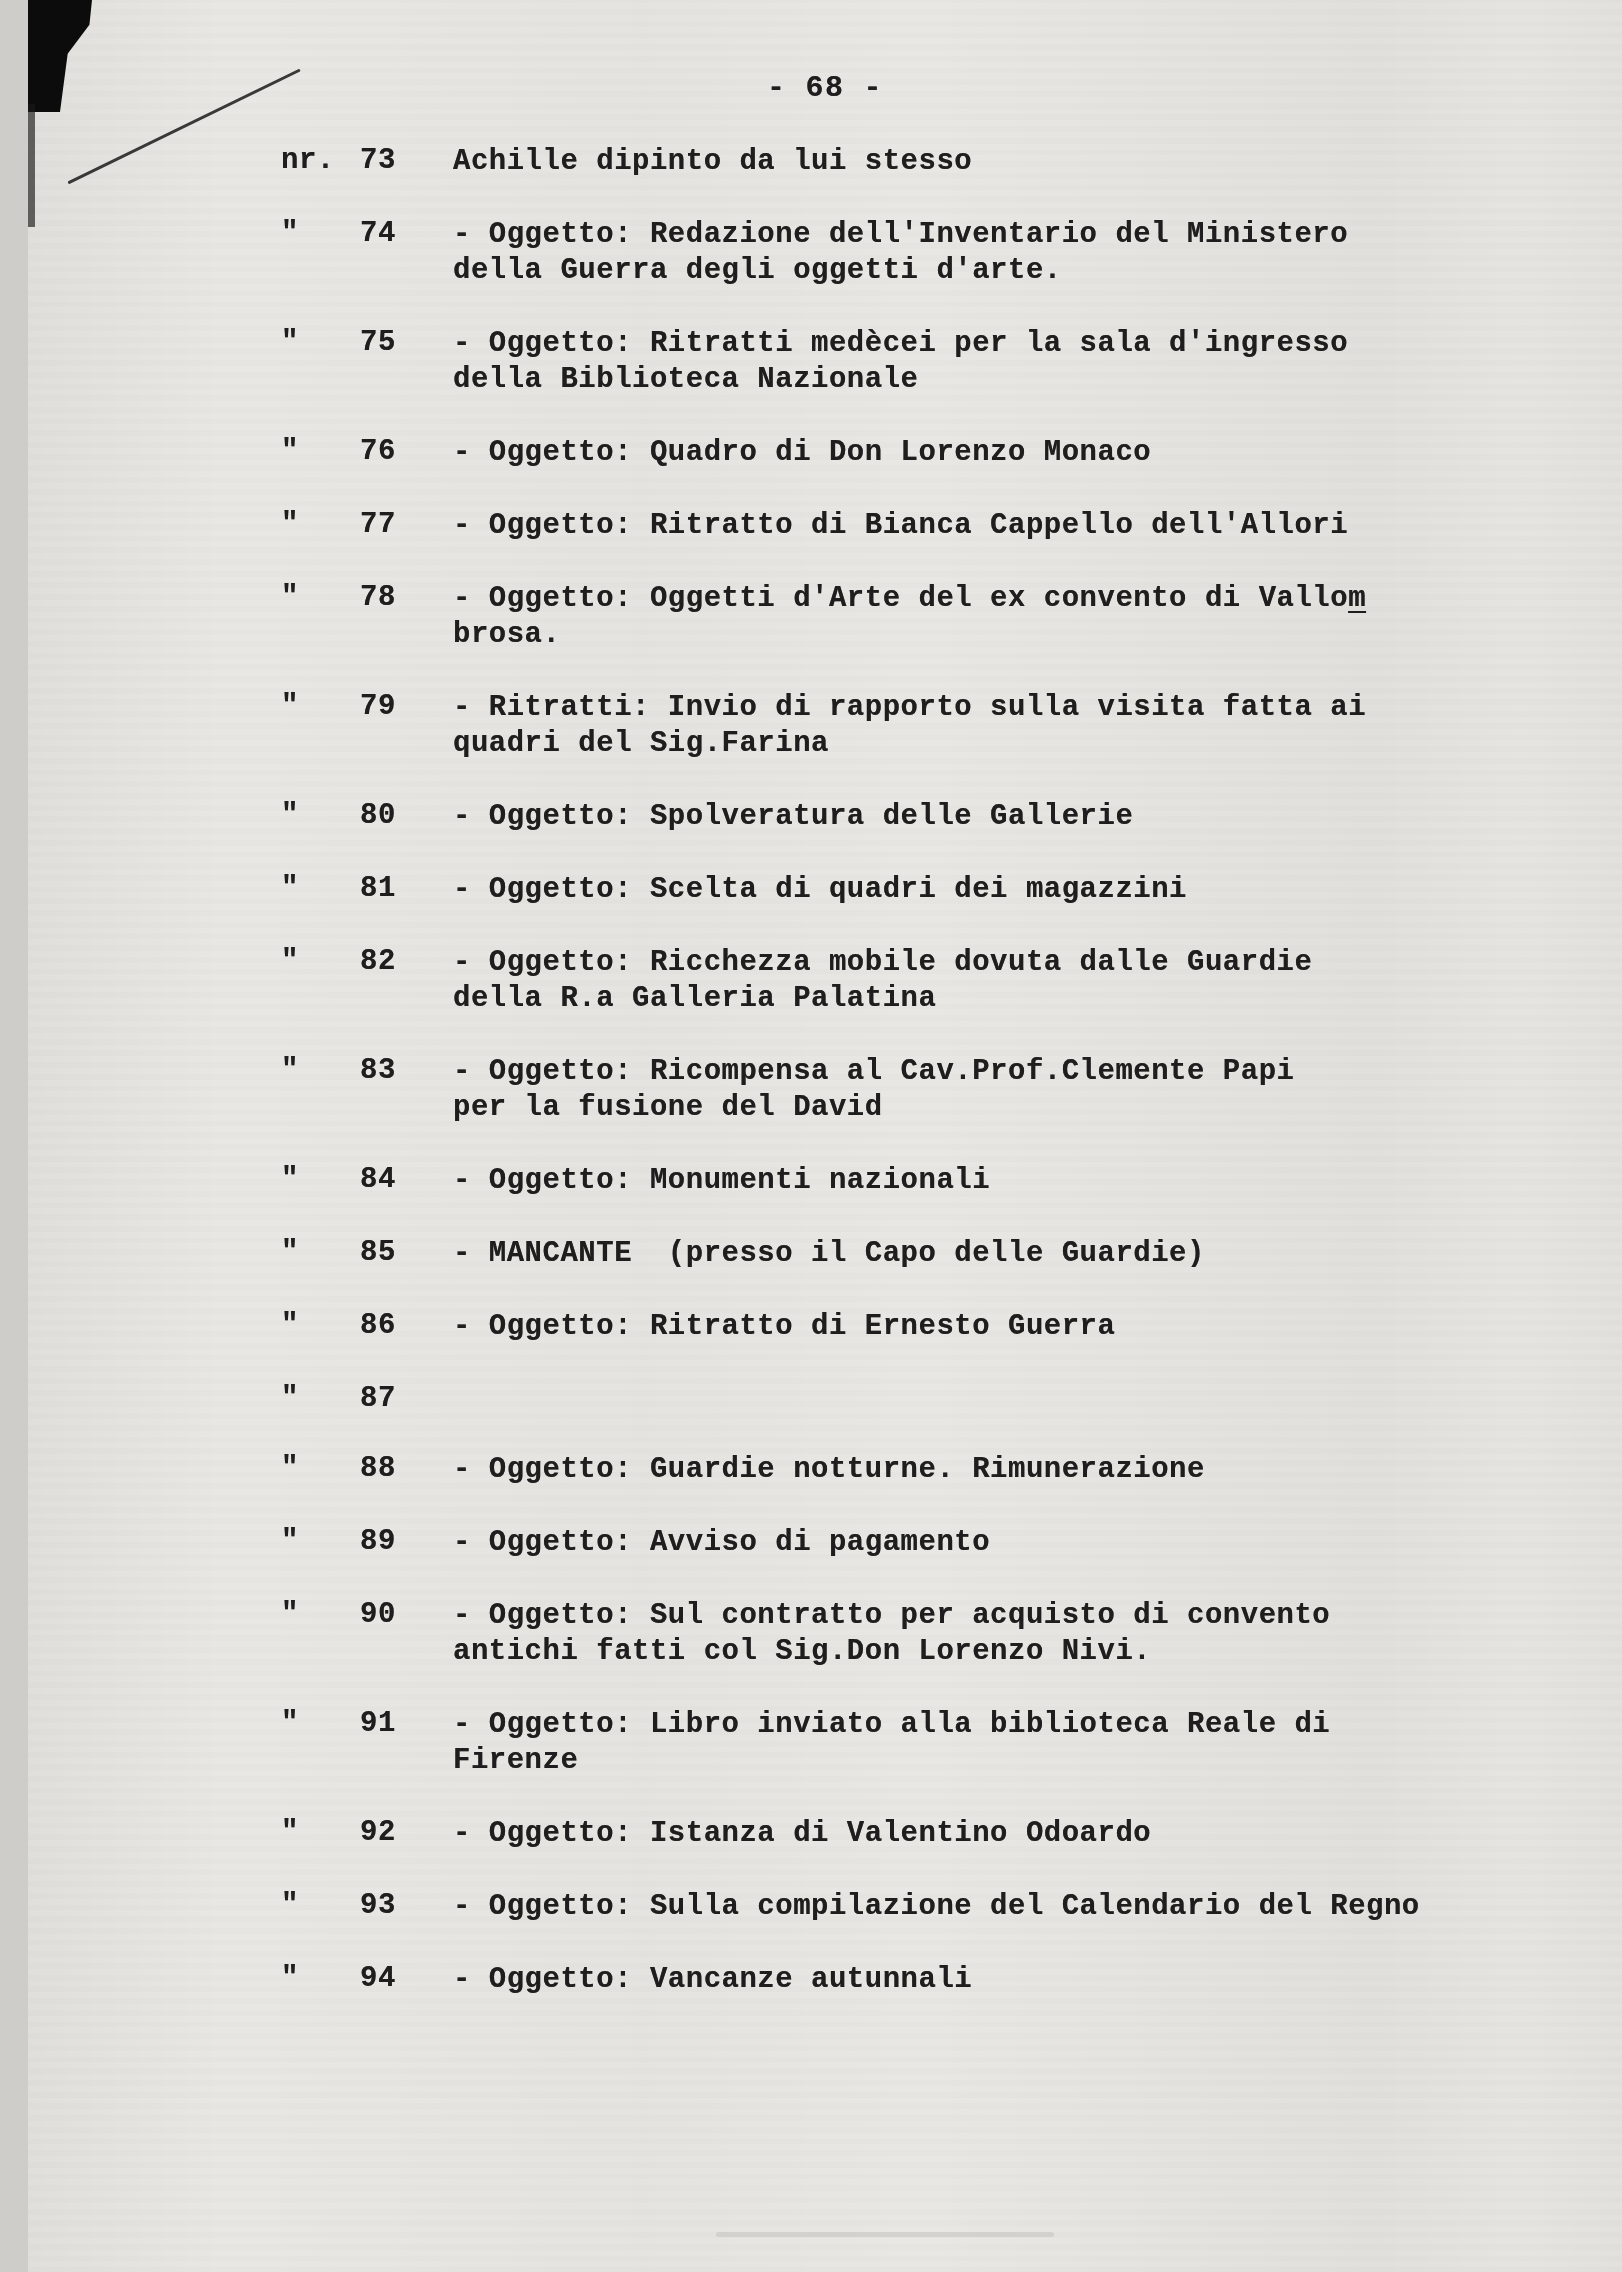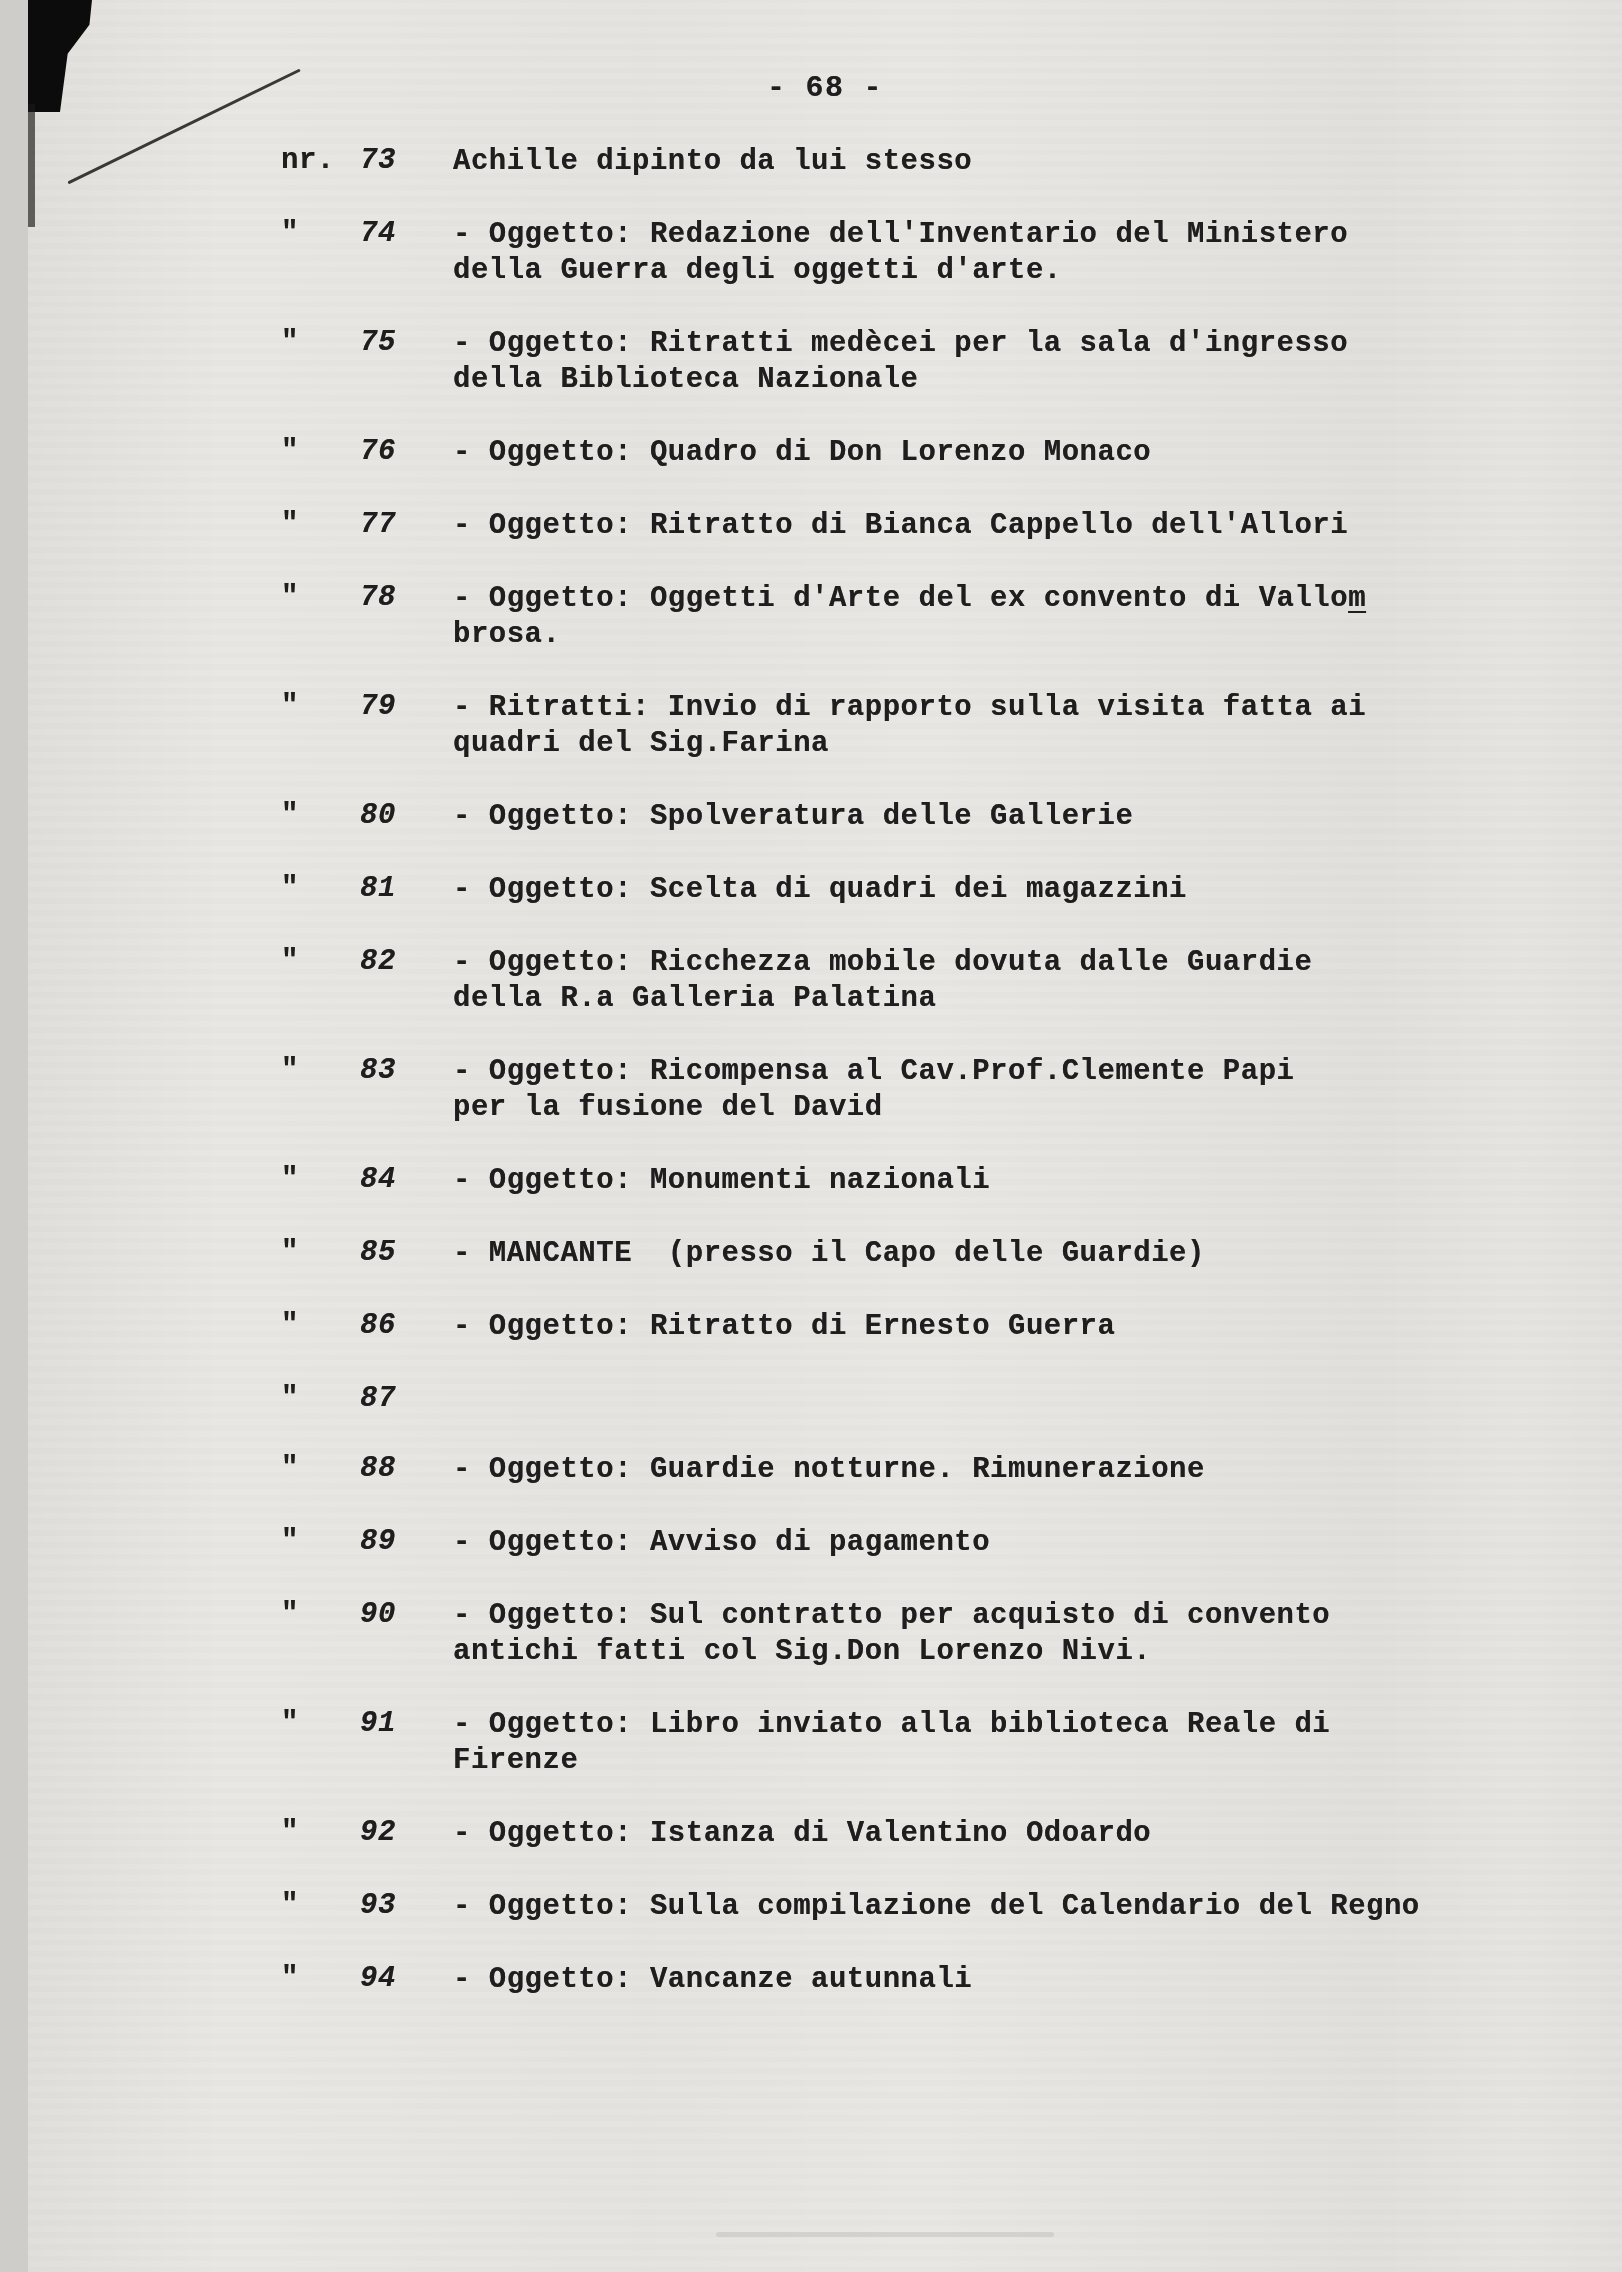--- a/index.html
+++ b/index.html
@@ -82,21 +82,20 @@
   .prefix {
     flex: none;
     width: 79px;
     text-align: left;
     white-space: pre;
   }
   .num {
     flex: none;
     width: 93px;
     white-space: pre;
-    font-style: italic;
   }
   .body {
     flex: 1;
     min-width: 0;
   }
   .line {
     line-height: 36px;
     white-space: pre;
   }
   .underline {

